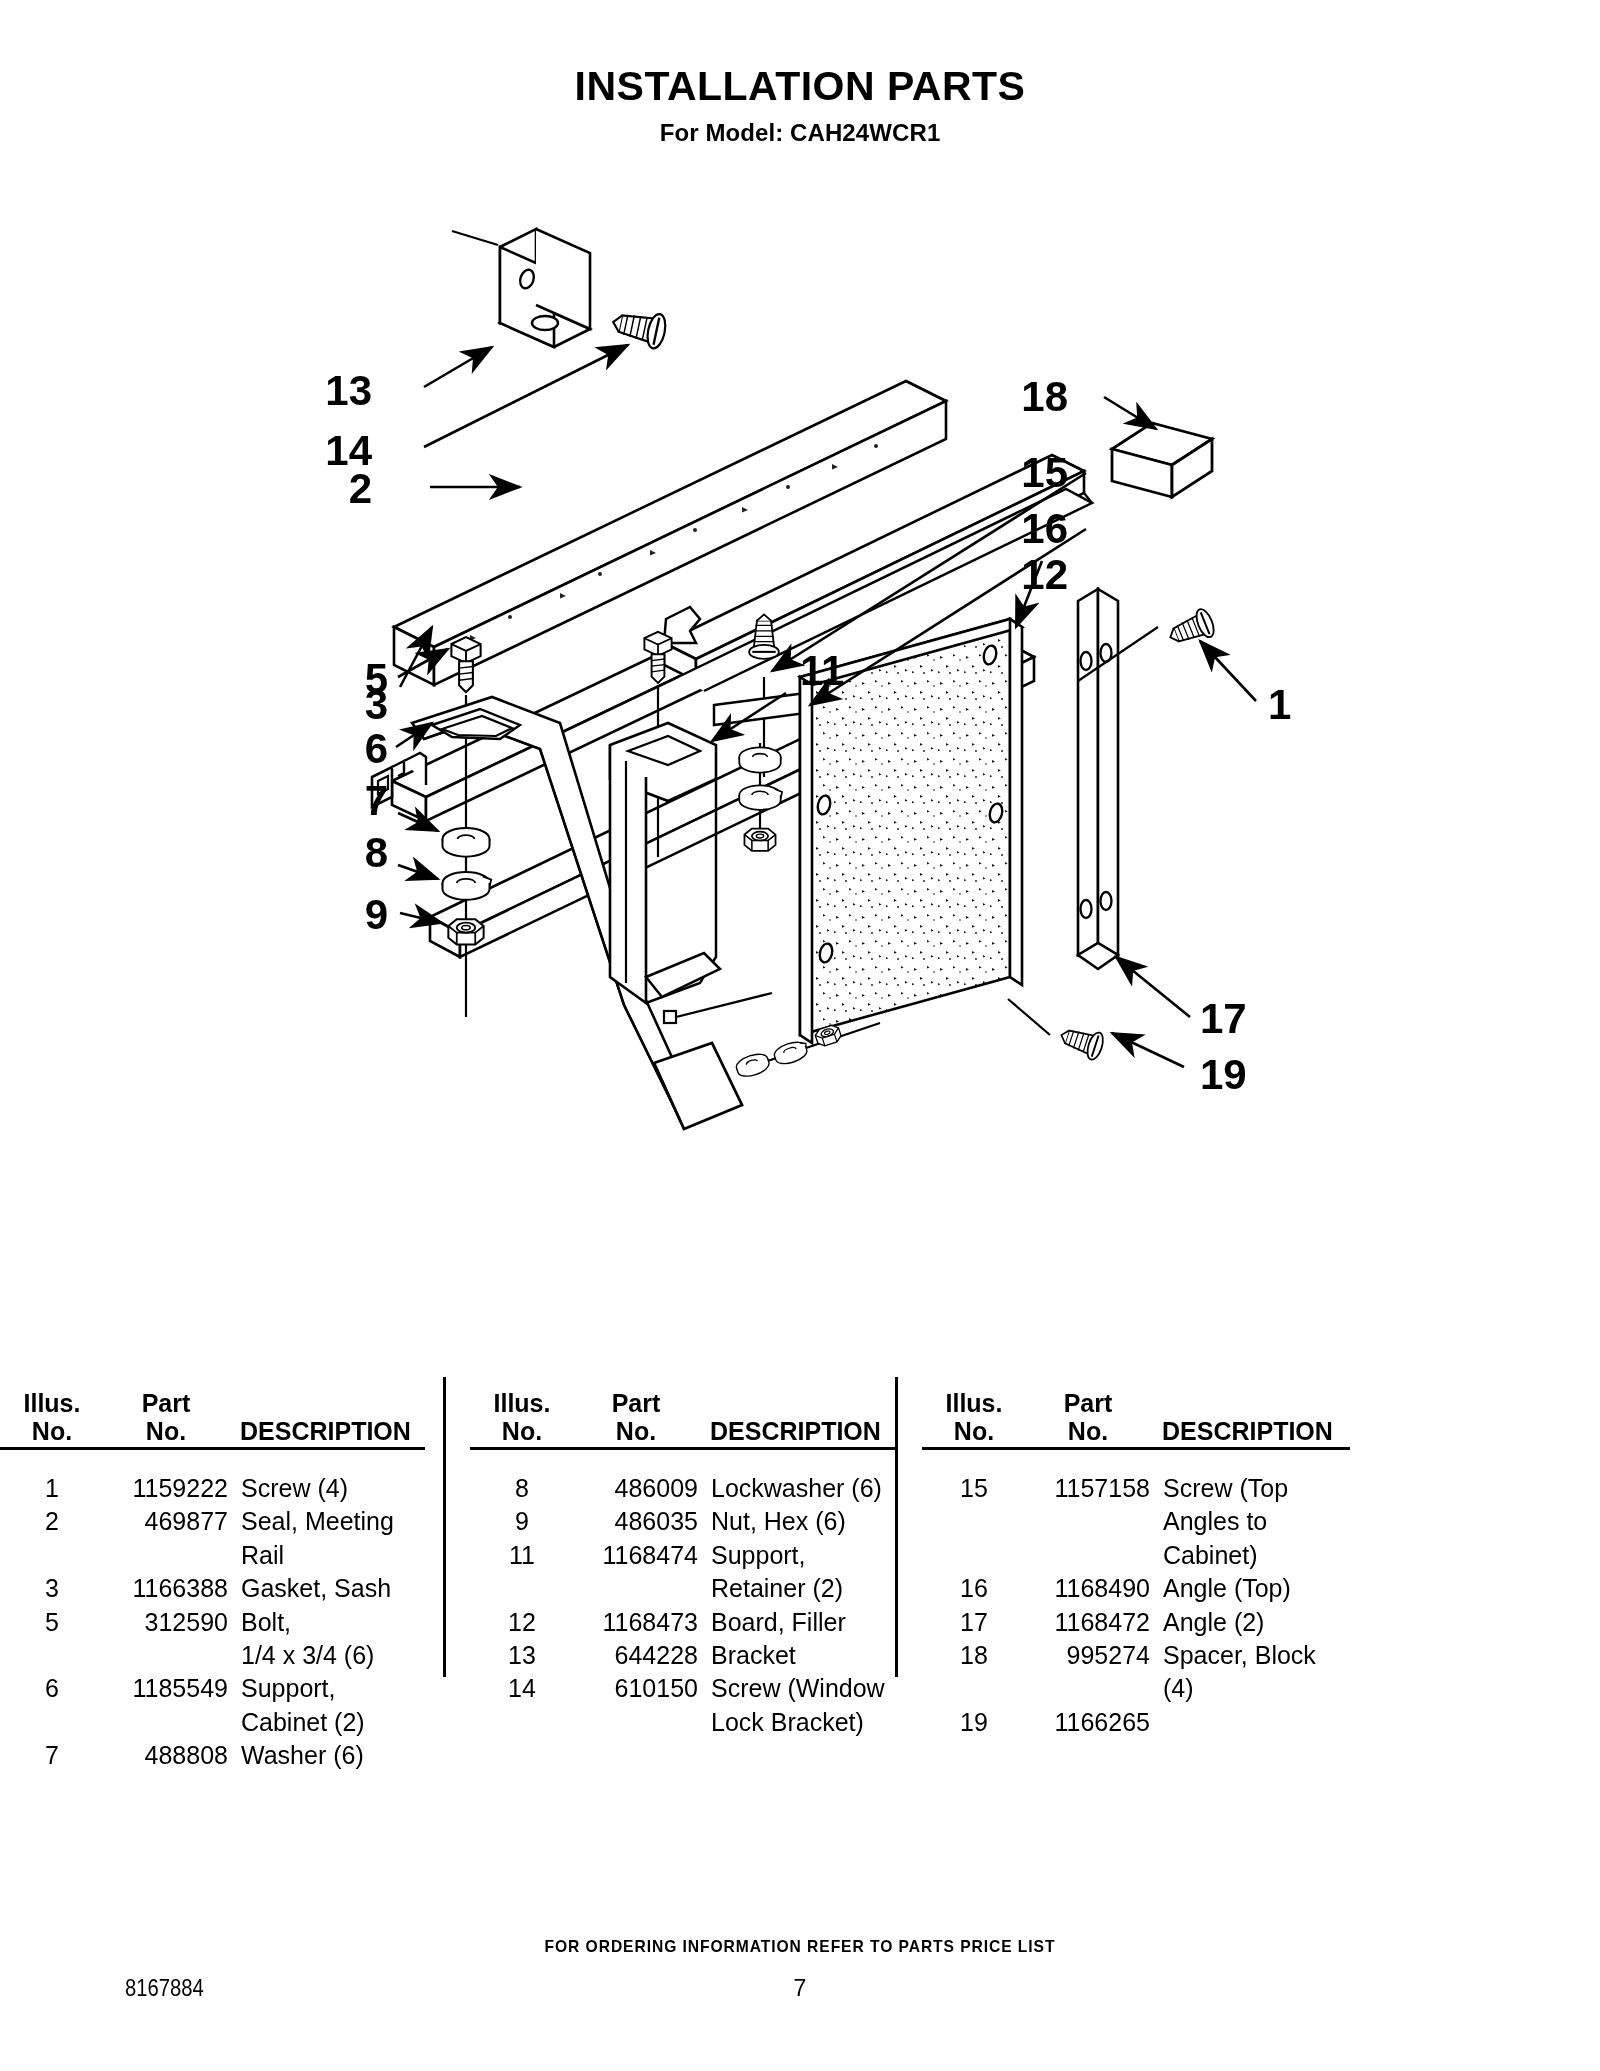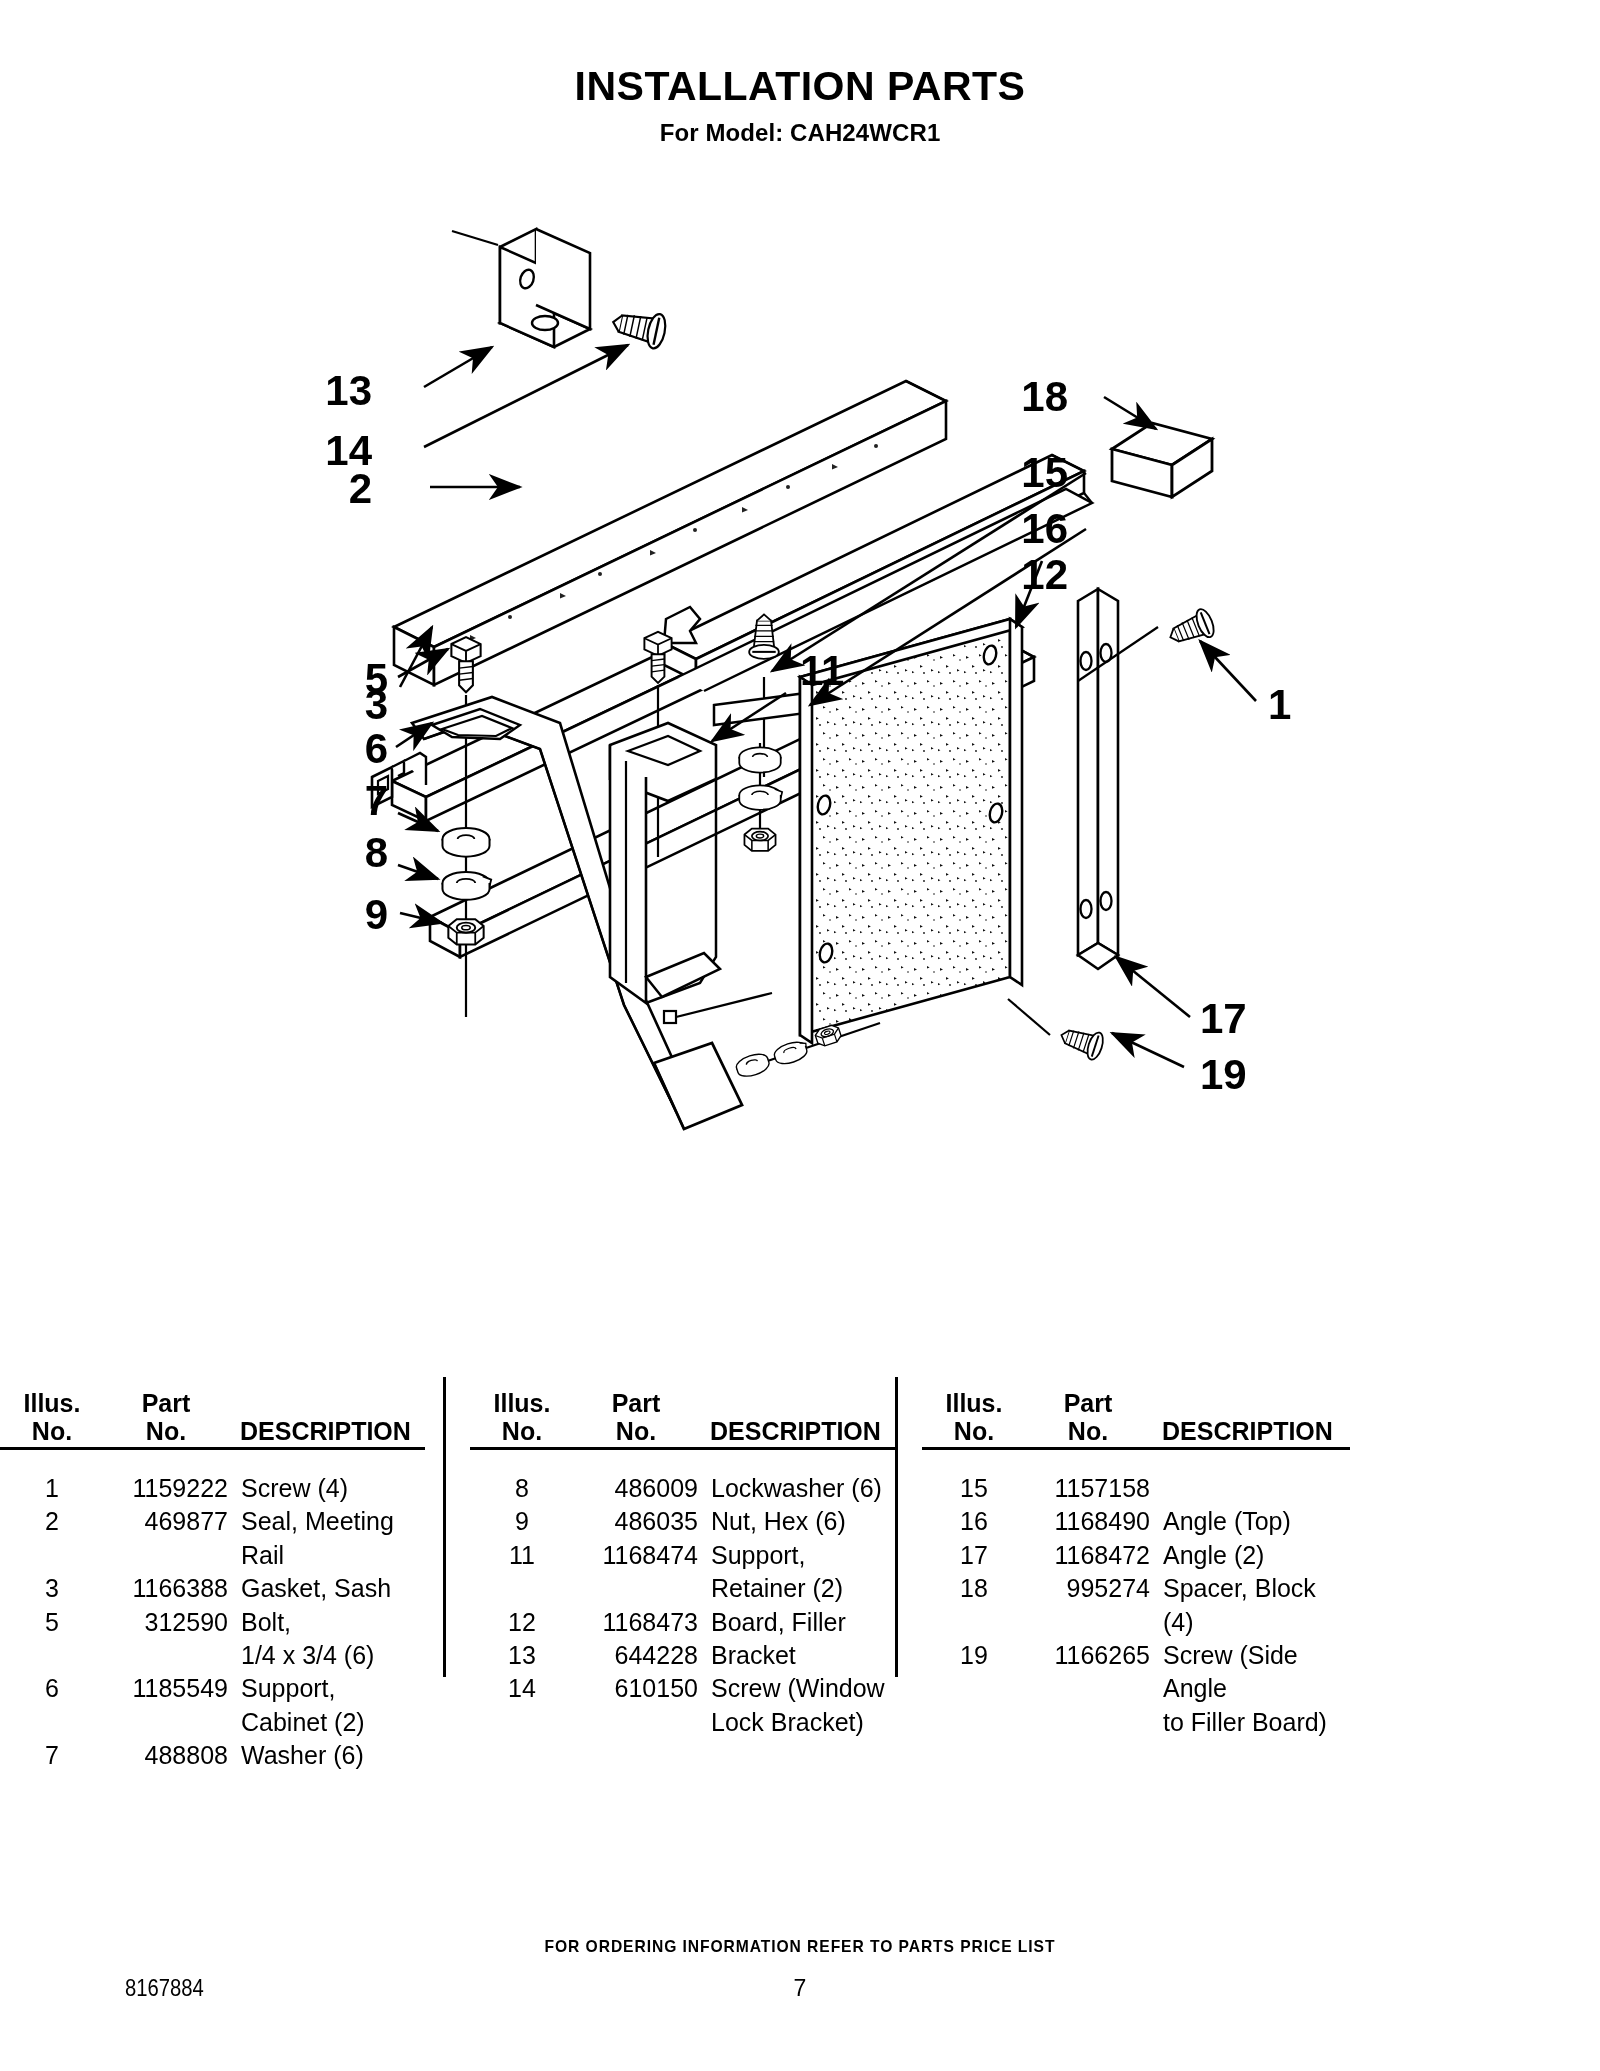--- a/index.html
+++ b/index.html
@@ -445,41 +445,41 @@
           <span>Part</span>
           <span>No.</span>
         </div>
         <div class="th-desc">DESCRIPTION</div>
       </div>
       <div class="hrule"></div>
       <div class="tbody">
         <div class="trow">
           <div class="c-illus">15</div>
           <div class="c-part">1157158</div>
+          <div class="c-desc">Screw (Top
+Angles to Cabinet)</div>
         </div>
         <div class="trow">
           <div class="c-illus">16</div>
           <div class="c-part">1168490</div>
           <div class="c-desc">Angle (Top)</div>
         </div>
         <div class="trow">
           <div class="c-illus">17</div>
           <div class="c-part">1168472</div>
           <div class="c-desc">Angle (2)</div>
         </div>
         <div class="trow">
           <div class="c-illus">18</div>
           <div class="c-part">995274</div>
           <div class="c-desc">Spacer, Block (4)</div>
         </div>
         <div class="trow">
           <div class="c-illus">19</div>
           <div class="c-part">1166265</div>
-          <div class="c-desc">Screw (Side Angle
-to Filler Board)</div>
         </div>
       </div>
     </div>
   </div>
 
   <div id="order-note">FOR ORDERING INFORMATION REFER TO PARTS PRICE LIST</div>
   <div id="footer-left">8167884</div>
   <div id="page-num">7</div>
 
 </div>

